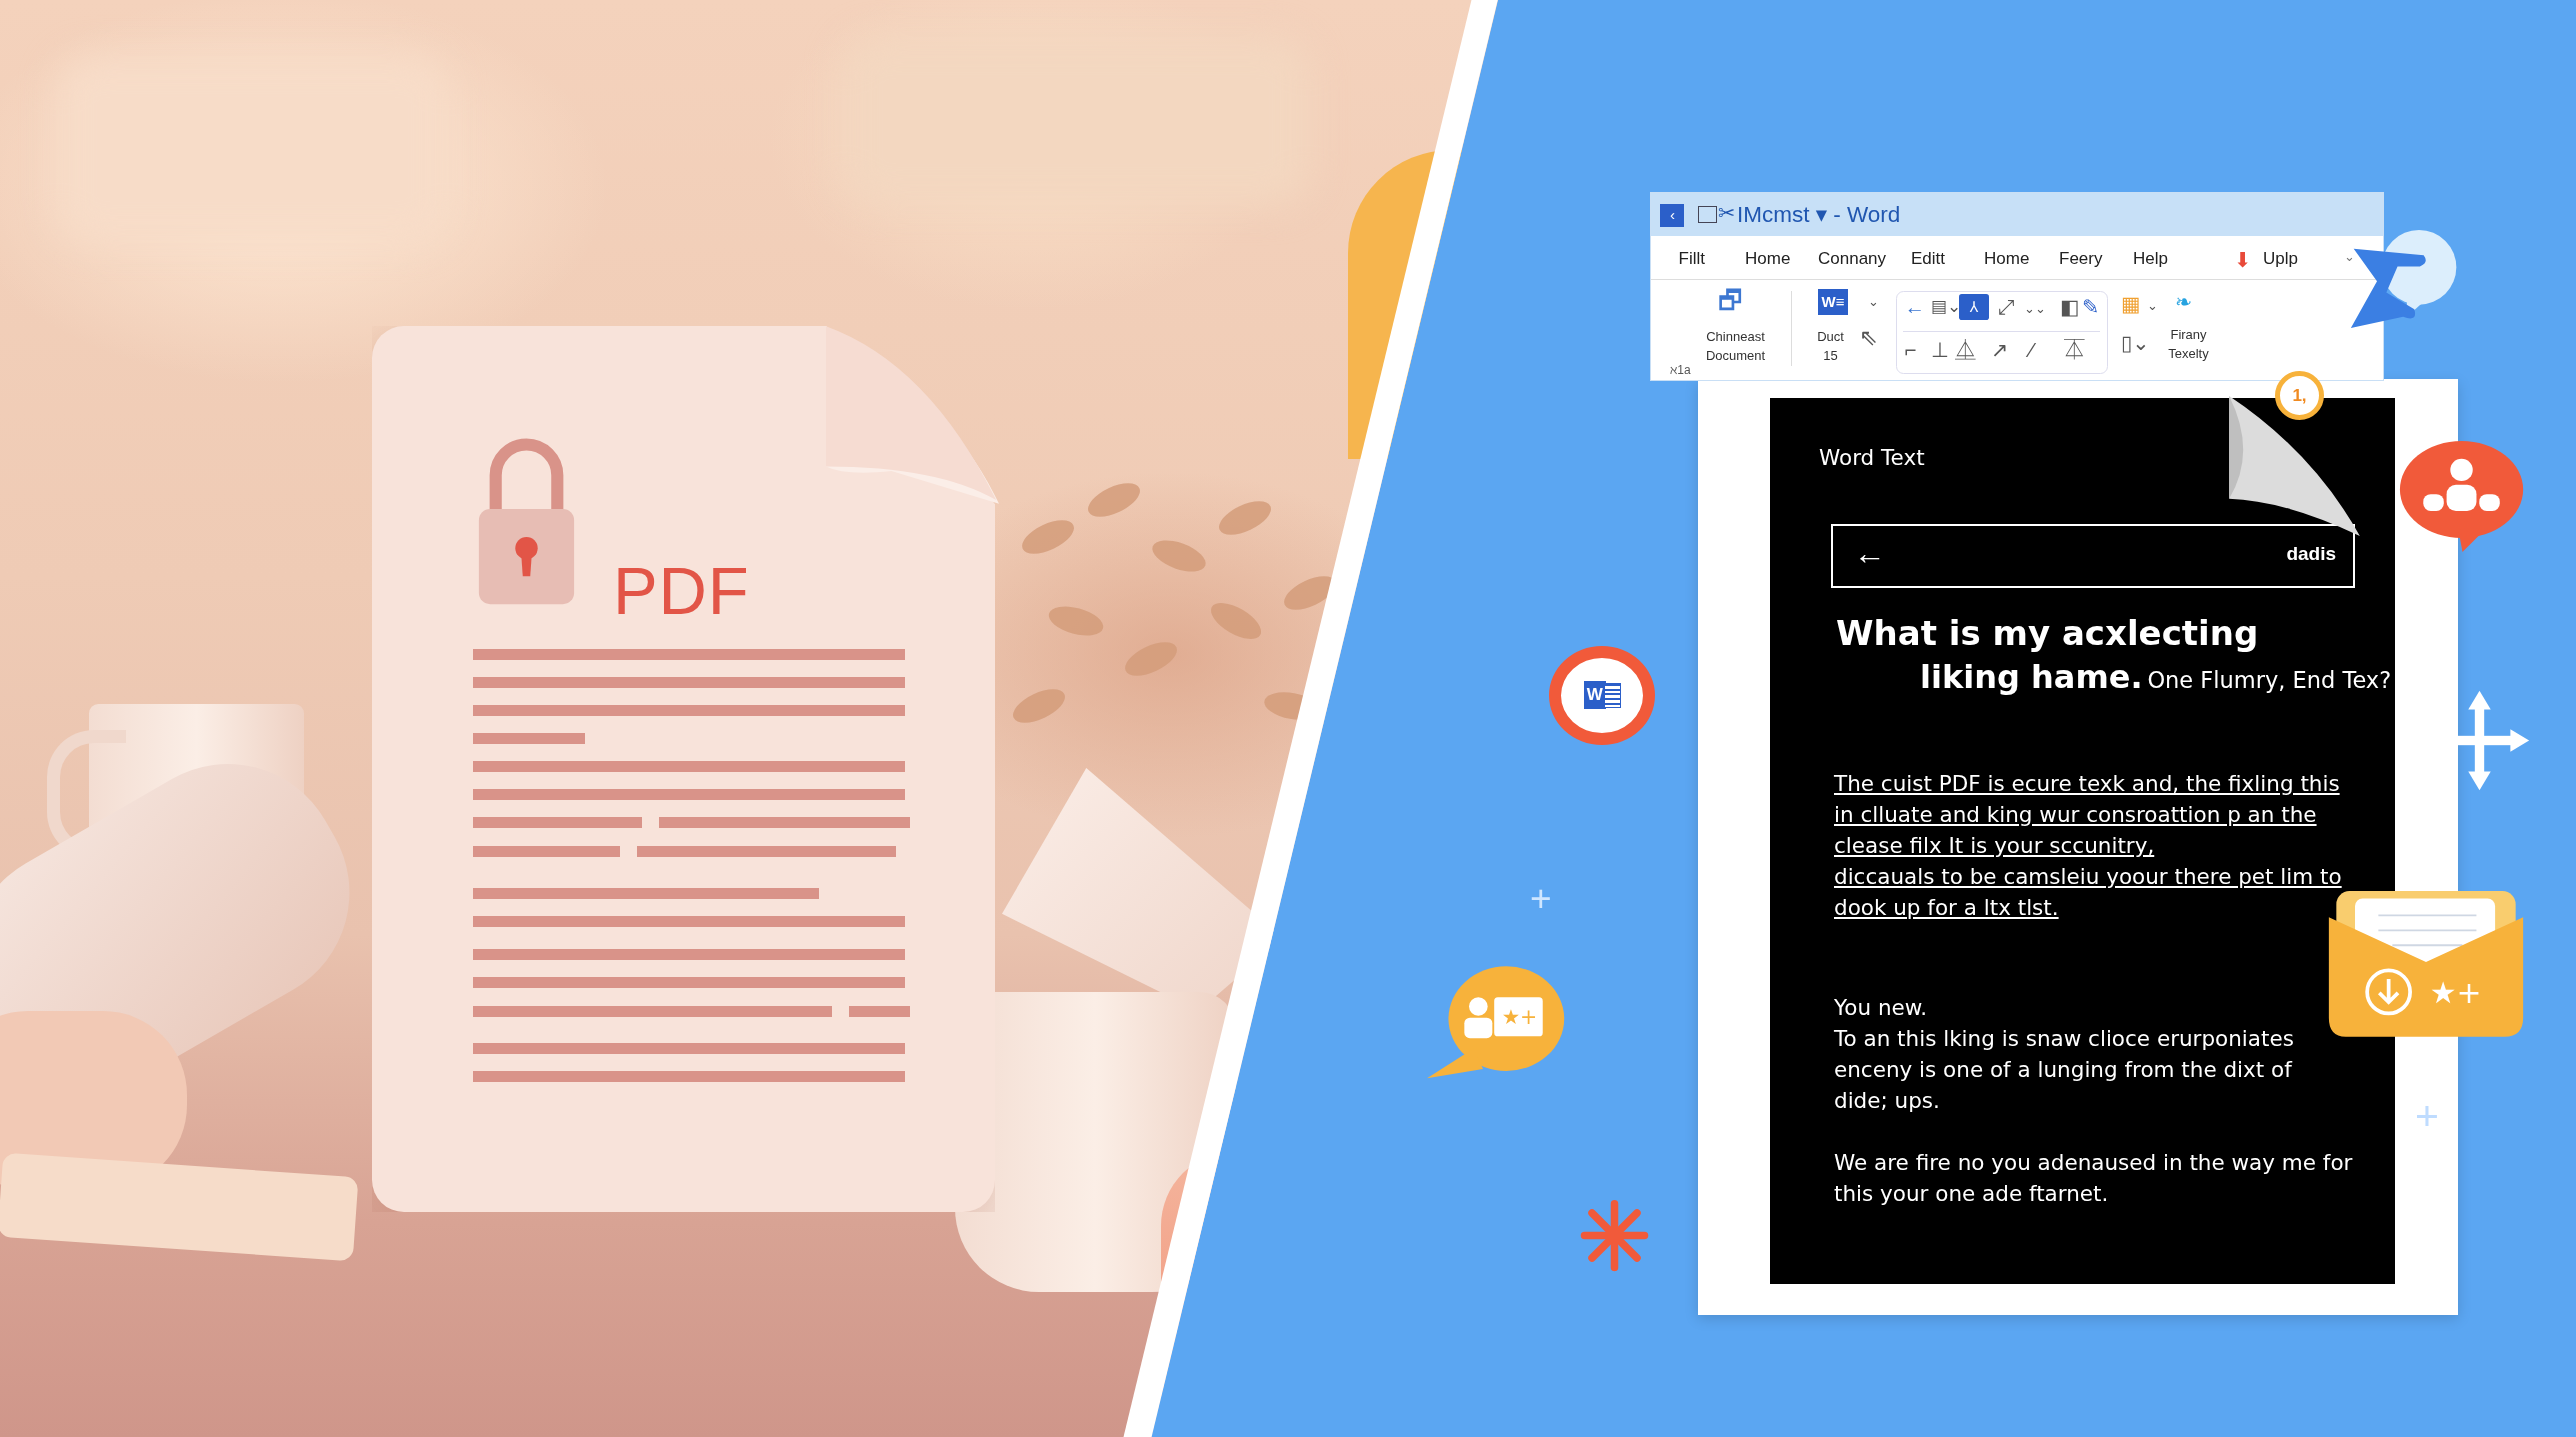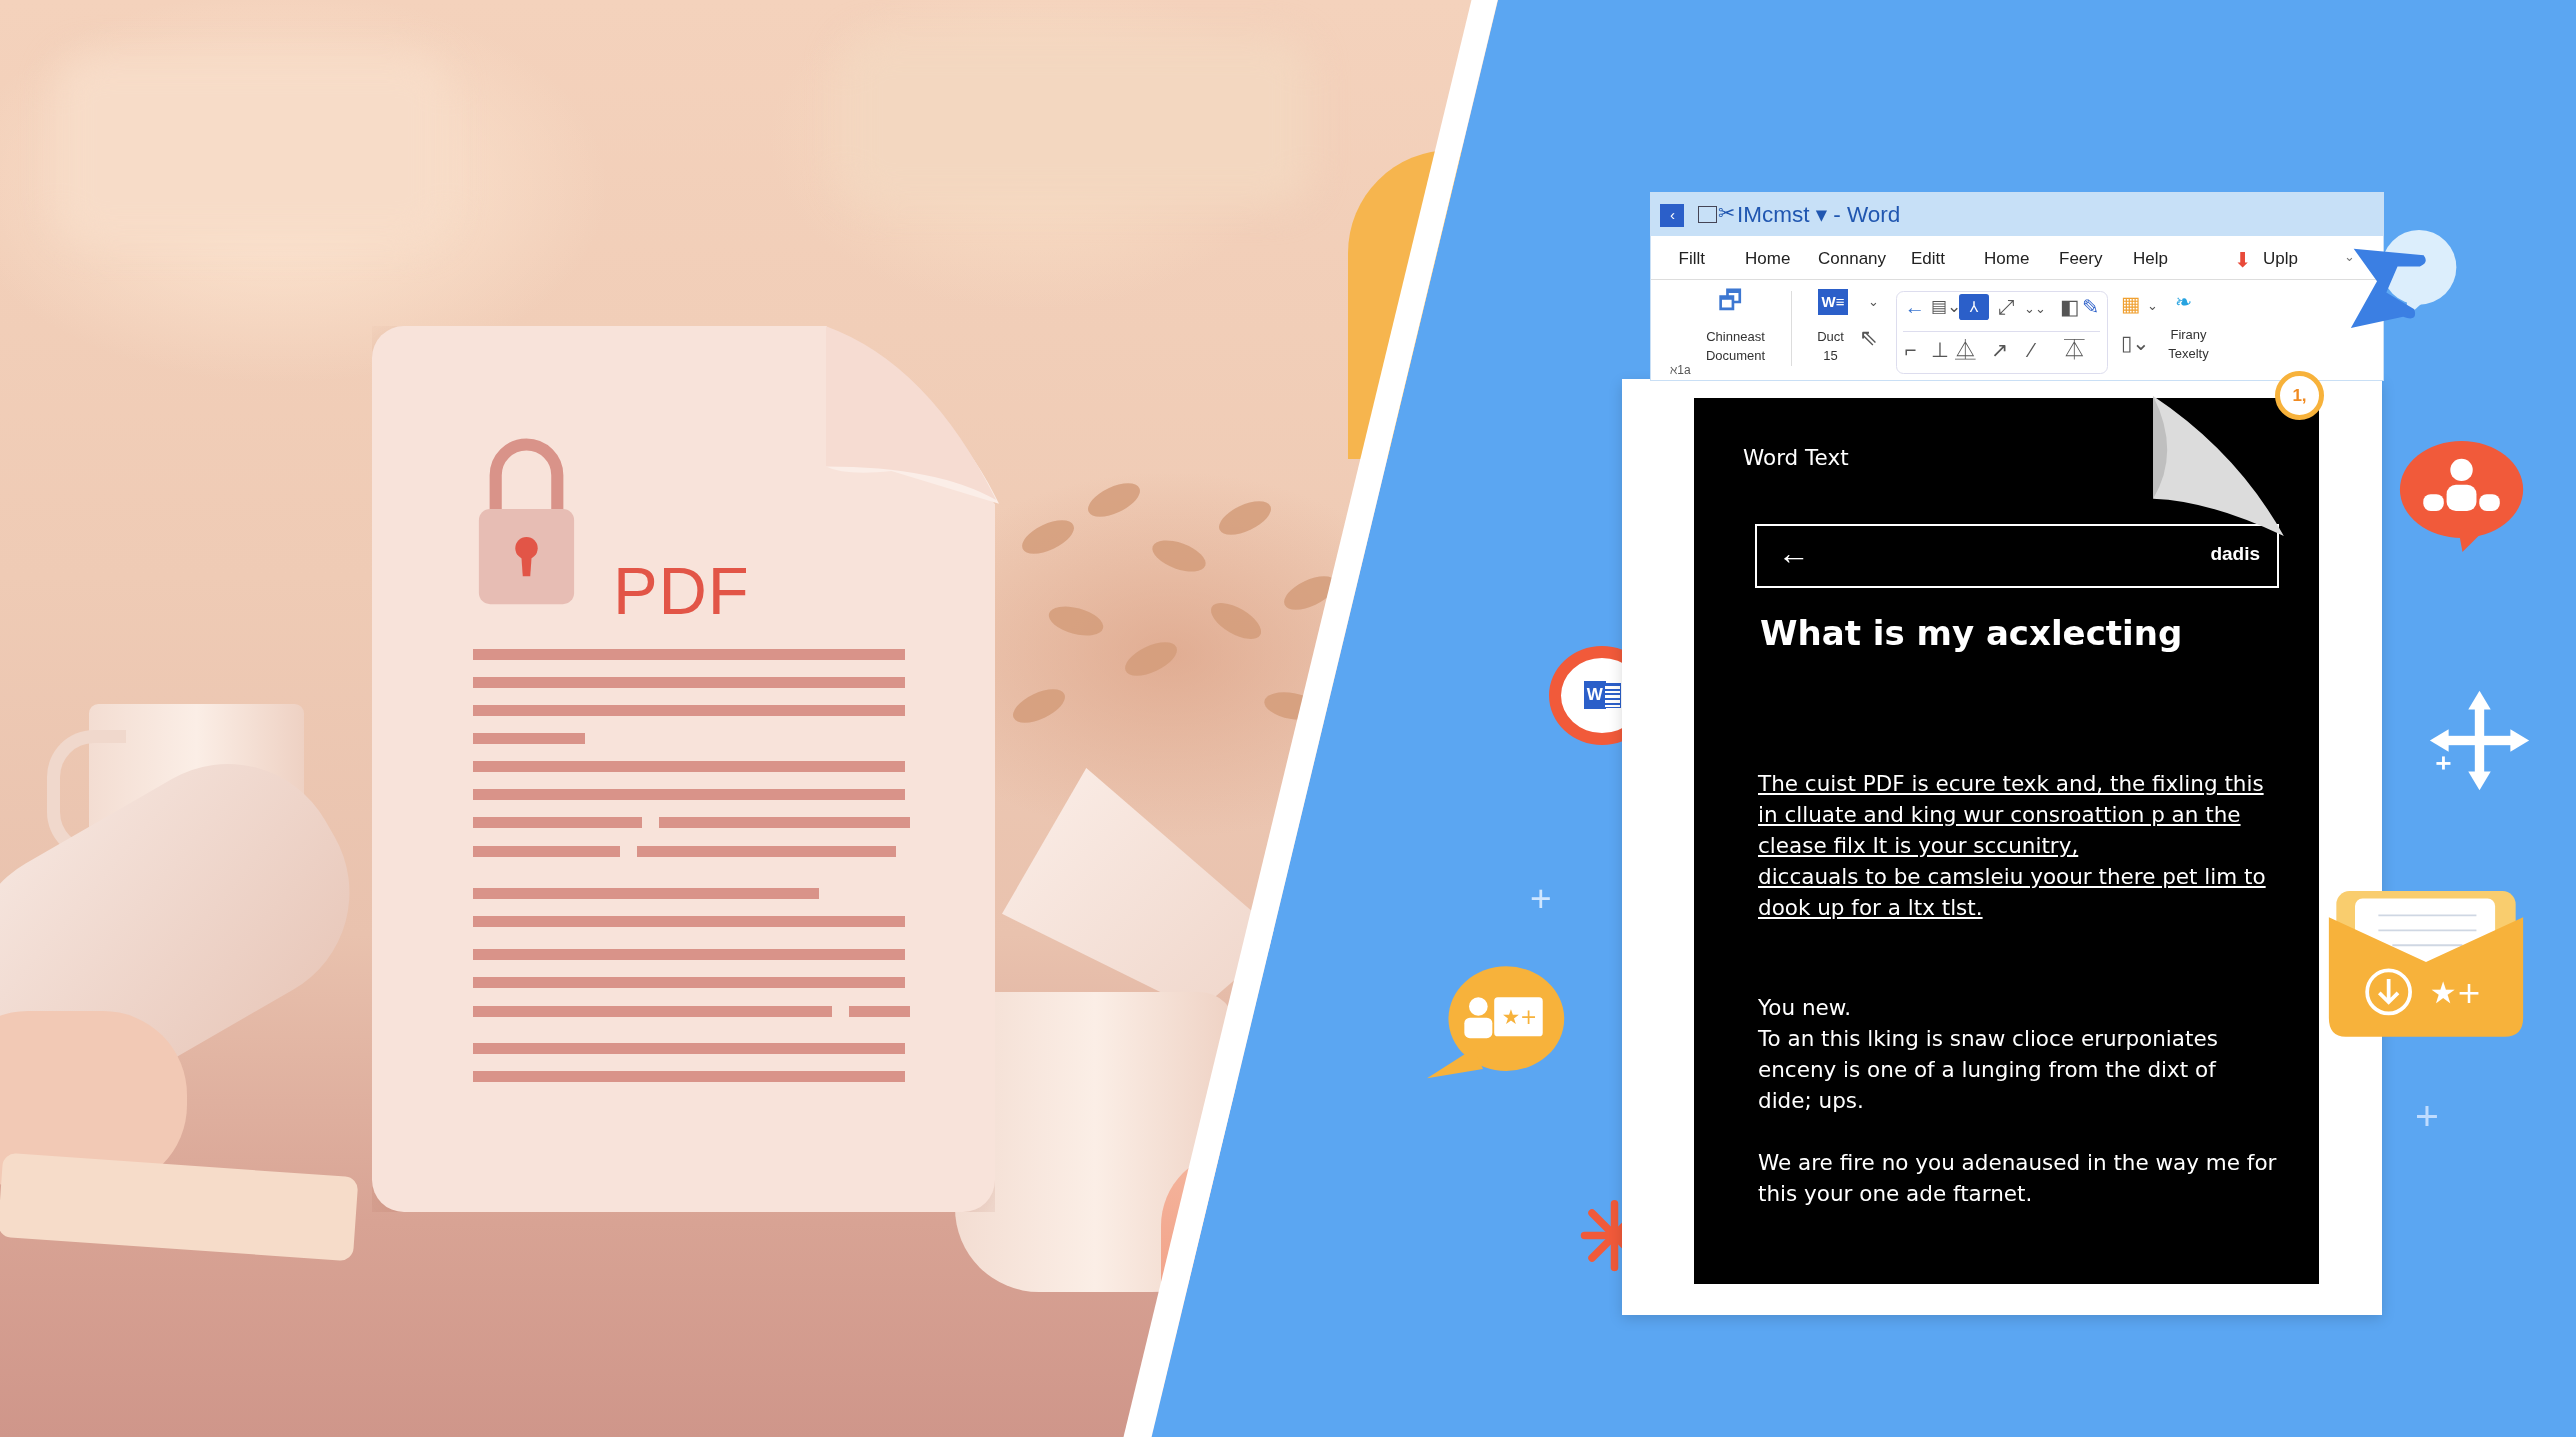--- a/index.html
+++ b/index.html
@@ -25,21 +25,21 @@
   #divider{left:0;top:0;width:2576px;height:1438px;pointer-events:none;}
   
   #word-window{left:1650px;top:192px;width:732px;height:187px;background:#fff;border:1.9px solid #c9dff5;}
   #titlebar{left:0;top:0;width:732px;height:43px;background:#c7e0f7;}
   #titlebar .title{position:absolute;left:86px;top:7.5px;font-size:22.5px;color:#2056b0;}
   #menubar{left:5px;top:47px;width:732px;height:37px;}
   .menu-item{position:absolute;top:9.4px;font-size:17px;color:#222;}
   .ribbon-label{position:absolute;font-size:13px;color:#333;text-align:center;line-height:19px;}
   .ricon{position:absolute;font-size:20.6px;color:#555;line-height:22.5px;}
   
-  #page{left:1622px;top:379px;width:760px;height:936px;background:#fff;box-shadow:0 3.7px 13px rgba(0,0,0,.15);}
+  #page{left:1698px;top:379px;width:760px;height:936px;background:#fff;box-shadow:0 3.7px 13px rgba(0,0,0,.15);}
   #doc{left:72px;top:19px;width:625px;height:886px;background:#000;}
   .doc-text{position:absolute;color:#fff;font-family:"DejaVu Sans",sans-serif;}
   #search-box{left:61px;top:126px;width:520px;height:60px;border:2.8px solid #fff;}
   .para{position:absolute;left:64px;font-size:21.5px;line-height:31px;color:#fff;font-family:"DejaVu Sans",sans-serif;width:543px;}
 </style>
 </head>
 <body>
 
 <div id="left-scene" class="abs">
   <div class="blur-shape" style="left:56px;top:56px;width:393px;height:187px;background:#f7dcc8;"></div>
@@ -134,20 +134,24 @@
 </svg>
 
 <div id="page" class="abs">
   <div id="doc" class="abs">
     <div class="doc-text" style="left:49px;top:47px;font-size:21.5px;">Word Text</div>
     <div id="search-box" class="abs">
       <div class="abs" style="left:20.6px;top:9.4px;color:#fff;font-size:32px;line-height:36px;">←</div>
       <div class="abs" style="right:17px;top:17px;color:#fff;font-size:19px;font-weight:bold;">dadis</div>
     </div>
     <div class="doc-text" style="left:66px;top:215px;font-size:34px;font-weight:bold;">What is my acxlecting</div>
+    <div class="doc-text" style="left:150px;top:260px;white-space:nowrap;">
+      <span style="font-size:32px;font-weight:bold;">liking hame.</span>
+      <span style="font-size:22.5px;">One Flumry, End Tex?</span>
+    </div>
     <div class="para" id="para1" style="top:370px;text-decoration:underline;">
         <div>The cuist PDF is ecure texk and, the fixling this</div>
         <div>in clluate and king wur consroattion p an the</div>
         <div>clease filx It is your sccunitry,</div>
         <div>diccauals to be camsleiu yoour there pet lim to</div>
         <div>dook up for a ltx tlst.</div>
       </div>
     <div class="para" id="para2" style="top:594px;">
         <div>You new.</div>
         <div>To an this lking is snaw clioce erurponiates</div>

